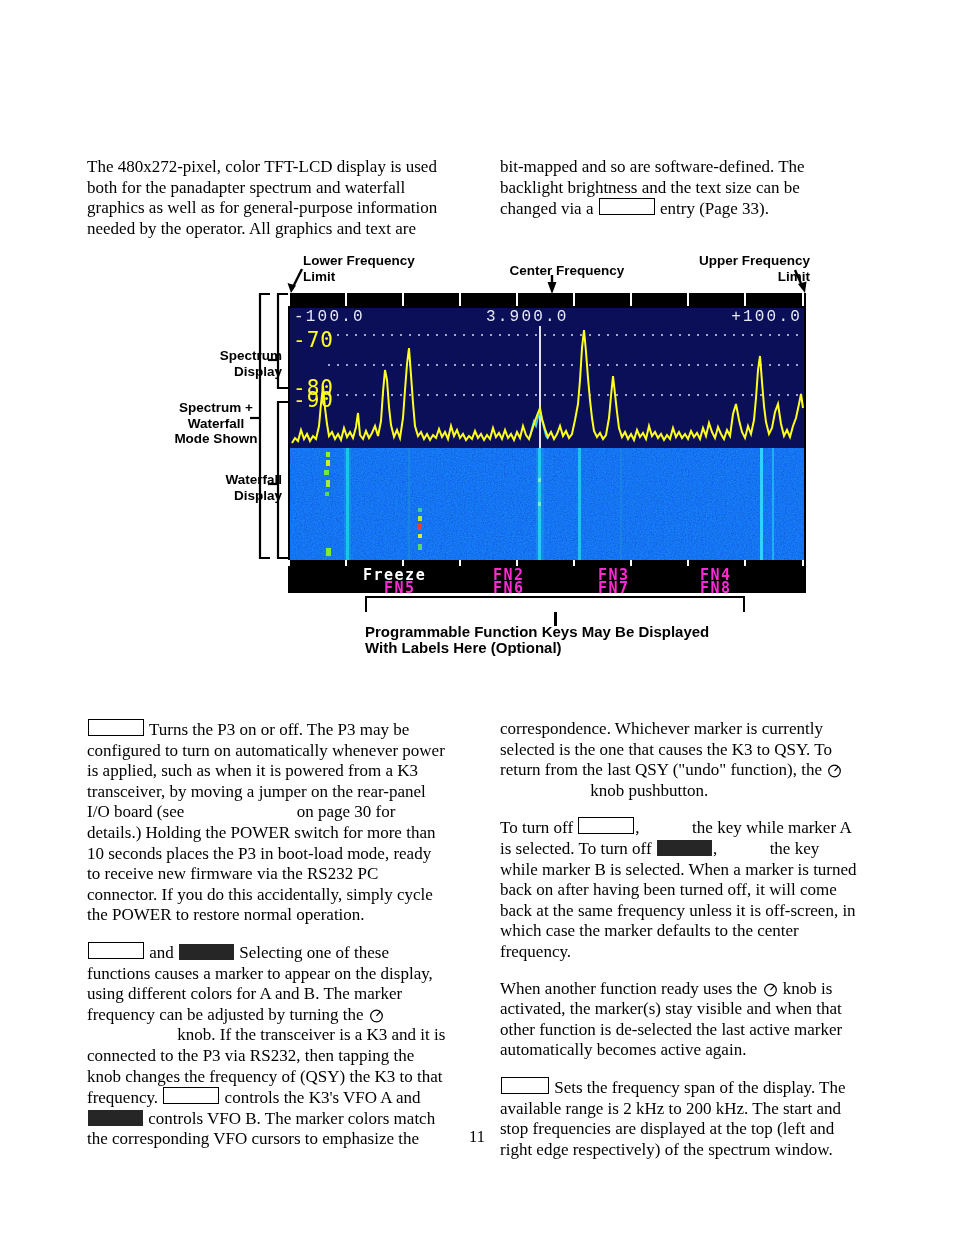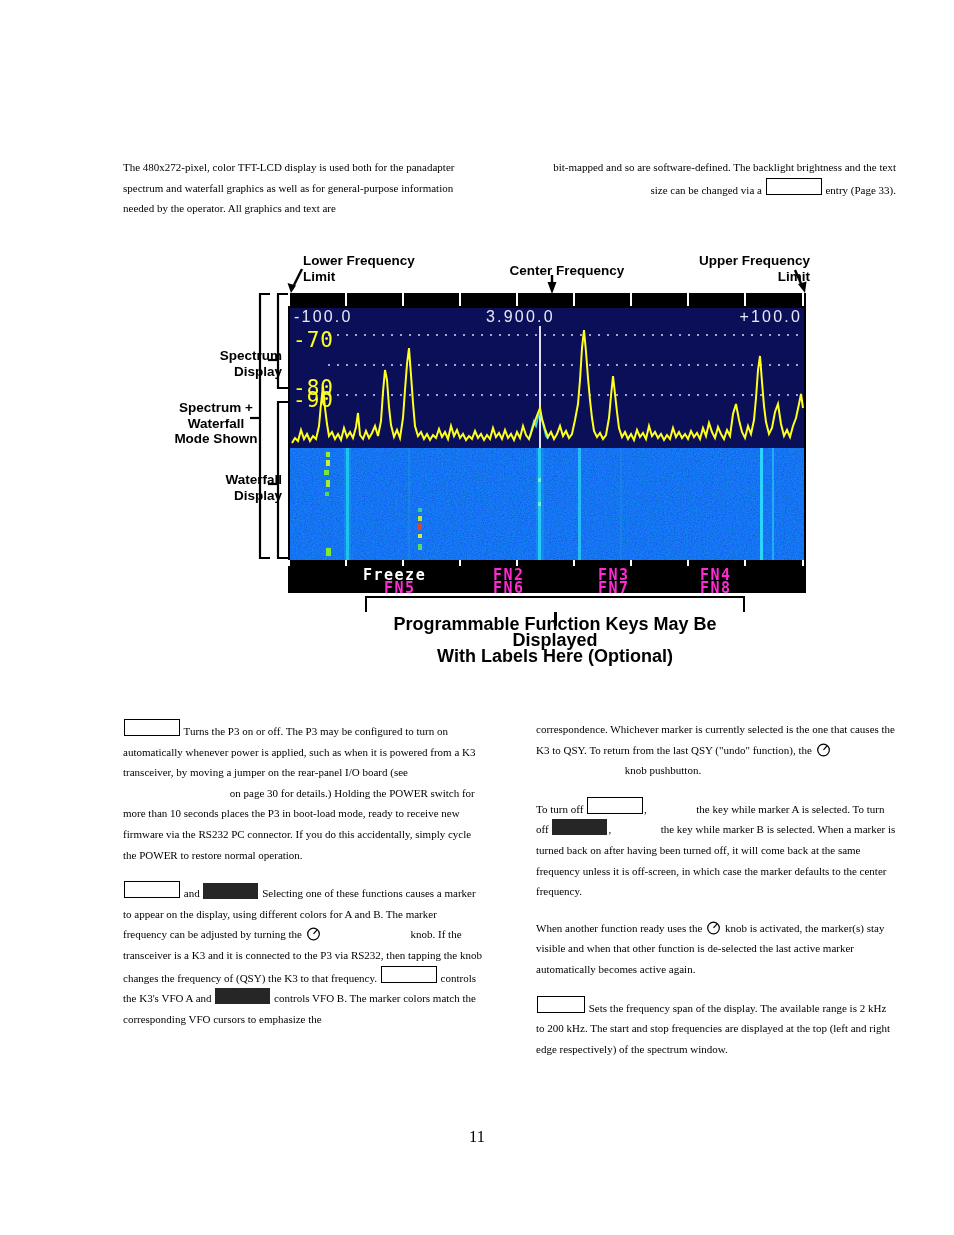--- a/index.html
+++ b/index.html
@@ -18,25 +18,24 @@
   .page {
     position: absolute;
     left: 0; top: 0;
     width: 954px;
     height: 1235px;
   }
 
   
   .body-text {
     font-family: "Liberation Serif", serif;
-    font-size: 11px;
+    font-size: 17px;
     line-height: 20.6px;
     text-align: left;
     color: #000;
-    margin-left: 36px;
   }
   .para { margin: 0 0 16px 0; }
   .para:last-child { margin-bottom: 0; }
 
   
   .box-open {
     display: inline-block;
     width: 54px;
     height: 15px;
     border: 1.3px solid #000;
@@ -60,21 +59,21 @@
   .knob-icon {
     display: inline-block;
     width: 15px;
     height: 15px;
     vertical-align: -3px;
     margin: 0 1px;
   }
 
   
   #top-left-col  { position: absolute; left: 87px;  top: 157px; width: 360px; }
-  #top-right-col { position: absolute; left: 500px; top: 157px; width: 360px; text-align: right; }
+  #top-right-col { position: absolute; left: 500px; top: 157px; width: 360px; }
 
   
   #bot-left-col  { position: absolute; left: 87px;  top: 719px; width: 360px; }
   #bot-right-col { position: absolute; left: 500px; top: 719px; width: 360px; }
 
   
   #figure { position: absolute; left: 150px; top: 248px; width: 680px; height: 420px; }
 
   .callout {
     position: absolute;
@@ -87,23 +86,23 @@
   }
   #lbl-lower  { left: 153px;  top: 5px;  text-align: left; }
   #lbl-center { left: 332px;  top: 15px; text-align: center; width: 170px;}
   #lbl-upper  { left: 520px;  top: 5px;  text-align: right; width: 140px;}
 
   #lbl-spectrum  { left: 20px;  top: 100px; width: 112px; text-align: right; }
   #lbl-specwf    { left: 0px;   top: 152px; width: 132px; text-align: center; }
   #lbl-waterfall { left: 20px;  top: 224px; width: 112px; text-align: right; }
 
   #lbl-caption {
-    left: 215px; top: 368px; width: 380px;
-    text-align: center;
-    font-size: 18px;
+    left: 215px; top: 376px; width: 380px;
+    text-align: left;
+    font-size: 15px;
     line-height: 16px;
   }
 
   
   #lcd {
     position: absolute;
     left: 138px;
     top: 45px;
     width: 518px;
     height: 300px;
@@ -157,21 +156,21 @@
     font-size: 15px;
     font-weight: bold;
     letter-spacing: 1.5px;
     color: #ff2ad4;
     white-space: nowrap;
   }
   .fn-label.white { color: #ffffff; }
 
   .lcd-freq {
     position: absolute;
-    font-family: Liberation Sans, sans-serif;
+    font-family: Liberation Mono, monospace;
     font-size: 16px;
     letter-spacing: 2.2px;
     color: #e8e8f6;
     white-space: nowrap;
   }
   .lcd-db {
     position: absolute;
     font-family: "DejaVu Sans Mono", monospace;
     font-size: 21px;
     letter-spacing: 1px;

